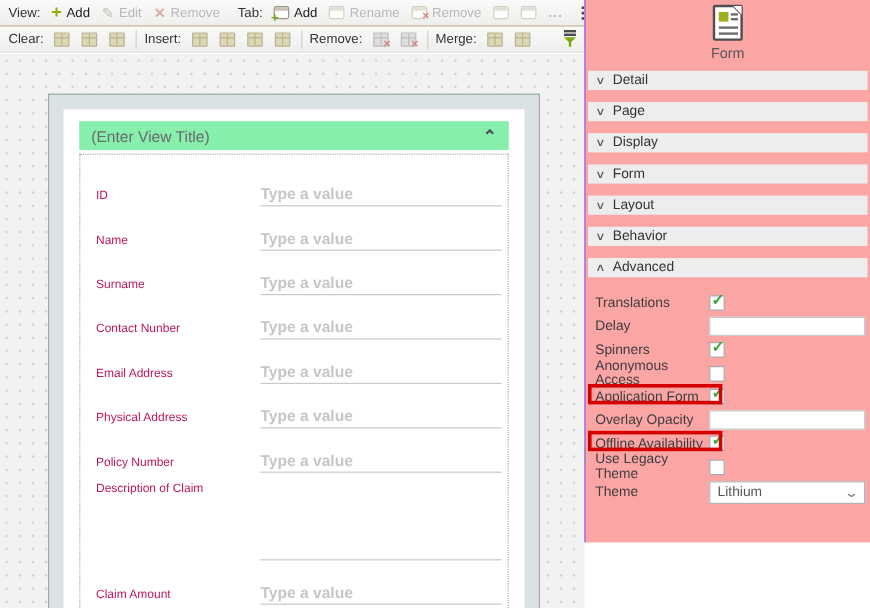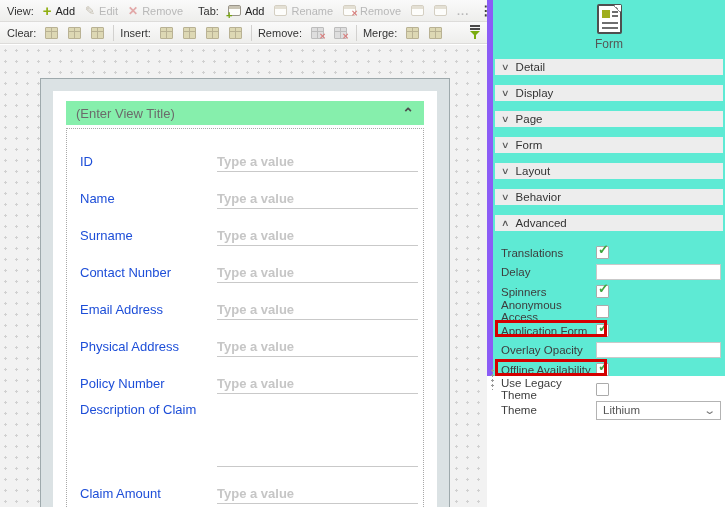--- a/index.html
+++ b/index.html
@@ -43,27 +43,27 @@
             background-color:#f2f2f2;
             background-image:radial-gradient(circle, #d0d0d0 1px, transparent 1.3px);
             background-size:11px 11px; }
   .form-outer { position:absolute; left:40px; top:33px; width:410px; height:480px; background:#dbe2e4; border:1px solid #9ea9ac; padding:12px; }
   .form-white { background:#fff; width:100%; height:100%; padding:10px 13px 0 13px; }
   .view-header { height:24px; background:#86efac; display:flex; align-items:center; padding:0 10px; font-size:13px; color:#6b6b6b;gap:10px; }
   .view-collapse { margin-left:auto; color:#4d4d4d; font-size:14px; font-weight:bold; cursor:default; }
   .view-body { border:1px dotted #a8a8a8; margin-top:3px; padding:6px 5px 12px 13px; }
   .field-row { display:flex; align-items:flex-end; height:37px; }
   .field-row.tall { height:73px; align-items:stretch; }
-  .field-label { width:137px; flex-shrink:0; font-size:13px; color:#1d4ed8; padding-bottom:3px; }
+  .field-label { width:137px; flex-shrink:0; font-size:10px; color:#be185d; padding-bottom:3px; }
   .field-row.tall .field-label { padding-top:8px; }
   .field-input { flex:1; border-bottom:1px solid #c9c9c9; font-size:13px; color:#c6c6c6; padding-bottom:2px; display:flex; align-items:flex-end;font-weight:bold; }
   .field-row.tall .field-input { align-items:flex-end; }
 
   
-  .panel { position:absolute; left:487px; top:0; width:238px; height:376px; background:#5eead4; border-left:6px solid #8b5cf6; }
+  .panel { position:absolute; left:487px; top:0; width:238px; height:452px; background:#fca5a5; border-left:1px solid #8b5cf6; }
   .grip { position:absolute; left:-2px; top:368px; width:3px; height:22px; background-image:radial-gradient(circle,#9a9a9a 1px,transparent 1.2px); background-size:3px 5px; }
   .panel-head { height:52px; padding-top:4px; }
   .doc-icon { position:relative; width:25px; height:30px; margin:0 auto; border:2px solid #4f4f4f; border-radius:2px; background:#fff; }
   .doc-icon .fold2 { position:absolute; right:-1px; top:-1px; width:7px; height:7px; background:linear-gradient(225deg, #fff 50%, #8a8a8a 50%, #8a8a8a 60%, transparent 60%); }
   .doc-icon .sq { position:absolute; left:3px; top:4px; width:8px; height:8px; background:#9fae1d; }
   .doc-icon .l1 { position:absolute; left:13px; top:5px; width:6px; height:2px; background:#6e6e6e; }
   .doc-icon .l2 { position:absolute; left:13px; top:9px; width:6px; height:2px; background:#6e6e6e; }
   .doc-icon .l3 { position:absolute; left:3px; top:16px; width:16px; height:2px; background:#6e6e6e; }
   .doc-icon .l4 { position:absolute; left:3px; top:21px; width:16px; height:2px; background:#6e6e6e; }
   .panel-head .cap { text-align:center; font-size:12px; color:#565656; margin-top:3px; }
@@ -288,26 +288,26 @@
   </div>
   <div class="sections">
 
       <div class="section-bar">
         <span class="chev"></span>
         <span>Detail</span>
       </div>
 
       <div class="section-bar">
         <span class="chev"></span>
+        <span>Page</span>
+      </div>
+
+      <div class="section-bar">
+        <span class="chev"></span>
         <span>Display</span>
-      </div>
-
-      <div class="section-bar">
-        <span class="chev"></span>
-        <span>Page</span>
       </div>
 
       <div class="section-bar">
         <span class="chev"></span>
         <span>Form</span>
       </div>
 
       <div class="section-bar">
         <span class="chev"></span>
         <span>Layout</span>

